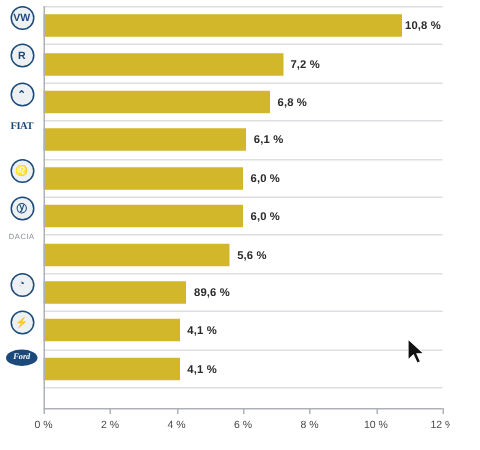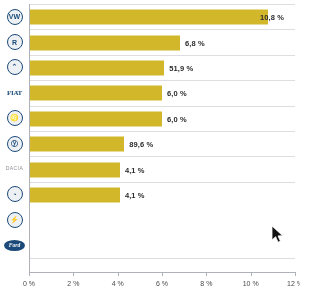--- a/index.html
+++ b/index.html
@@ -64,21 +64,20 @@
     border-top: 1px solid #dcdee1;
     box-sizing: border-box;
   }
   .row:first-child { border-top: 1px solid #dcdee1; }
 
   .logo-row {
     position: relative;
     height: 25.4px;
     box-sizing: border-box;
     display: flex;
-    align-items: center;
     justify-content: center;
   }
 
   .bar {
     position: absolute;
     left: 0;
     top: 50%;
     transform: translateY(-50%);
     height: 15px;
     background: #d2b72b;
@@ -214,37 +213,45 @@
           <div class="logo-badge">⚡</div>
         </div>
         <div class="logo-row">
           <div class="logo-oval">Ford</div>
         </div>
       </div>
 
     <div class="bars-col">
         <div class="row">
           <div class="bar" style="width: 239.4px; background: rgb(210, 183, 43);"></div>
-          <div class="bar-label" style="left: 231px; color: rgb(43, 43, 43);">10,8 %</div>
+          <div class="bar-label" style="left: 241px; color: rgb(43, 43, 43);">10,8 %</div>
+        </div>
+        <div class="row">
+          <div class="bar" style="width: 159.6px; background: rgb(210, 183, 43);"></div>
+          <div class="bar-label" style="left: 164.6px; color: rgb(43, 43, 43);">7,2 %</div>
         </div>
         <div class="row">
           <div class="bar" style="width: 150.733px; background: rgb(210, 183, 43);"></div>
           <div class="bar-label" style="left: 156px; color: rgb(43, 43, 43);">6,8 %</div>
         </div>
         <div class="row">
           <div class="bar" style="width: 135.217px; background: rgb(210, 183, 43);"></div>
-          <div class="bar-label" style="left: 140.217px; color: rgb(43, 43, 43);">51,9 %</div>
+          <div class="bar-label" style="left: 140.217px; color: rgb(43, 43, 43);">6,1 %</div>
         </div>
         <div class="row">
           <div class="bar" style="width: 133px; background: rgb(210, 183, 43);"></div>
           <div class="bar-label" style="left: 138px; color: rgb(43, 43, 43);">6,0 %</div>
         </div>
         <div class="row">
           <div class="bar" style="width: 133px; background: rgb(210, 183, 43);"></div>
           <div class="bar-label" style="left: 138px; color: rgb(43, 43, 43);">6,0 %</div>
+        </div>
+        <div class="row">
+          <div class="bar" style="width: 124.133px; background: rgb(210, 183, 43);"></div>
+          <div class="bar-label" style="left: 129.133px; color: rgb(43, 43, 43);">5,6 %</div>
         </div>
         <div class="row">
           <div class="bar" style="width: 95.3167px; background: rgb(210, 183, 43);"></div>
           <div class="bar-label" style="left: 100.317px; color: rgb(43, 43, 43);">89,6 %</div>
         </div>
         <div class="row">
           <div class="bar" style="width: 90.8833px; background: rgb(210, 183, 43);"></div>
           <div class="bar-label" style="left: 95.8833px; color: rgb(43, 43, 43);">4,1 %</div>
         </div>
         <div class="row">

